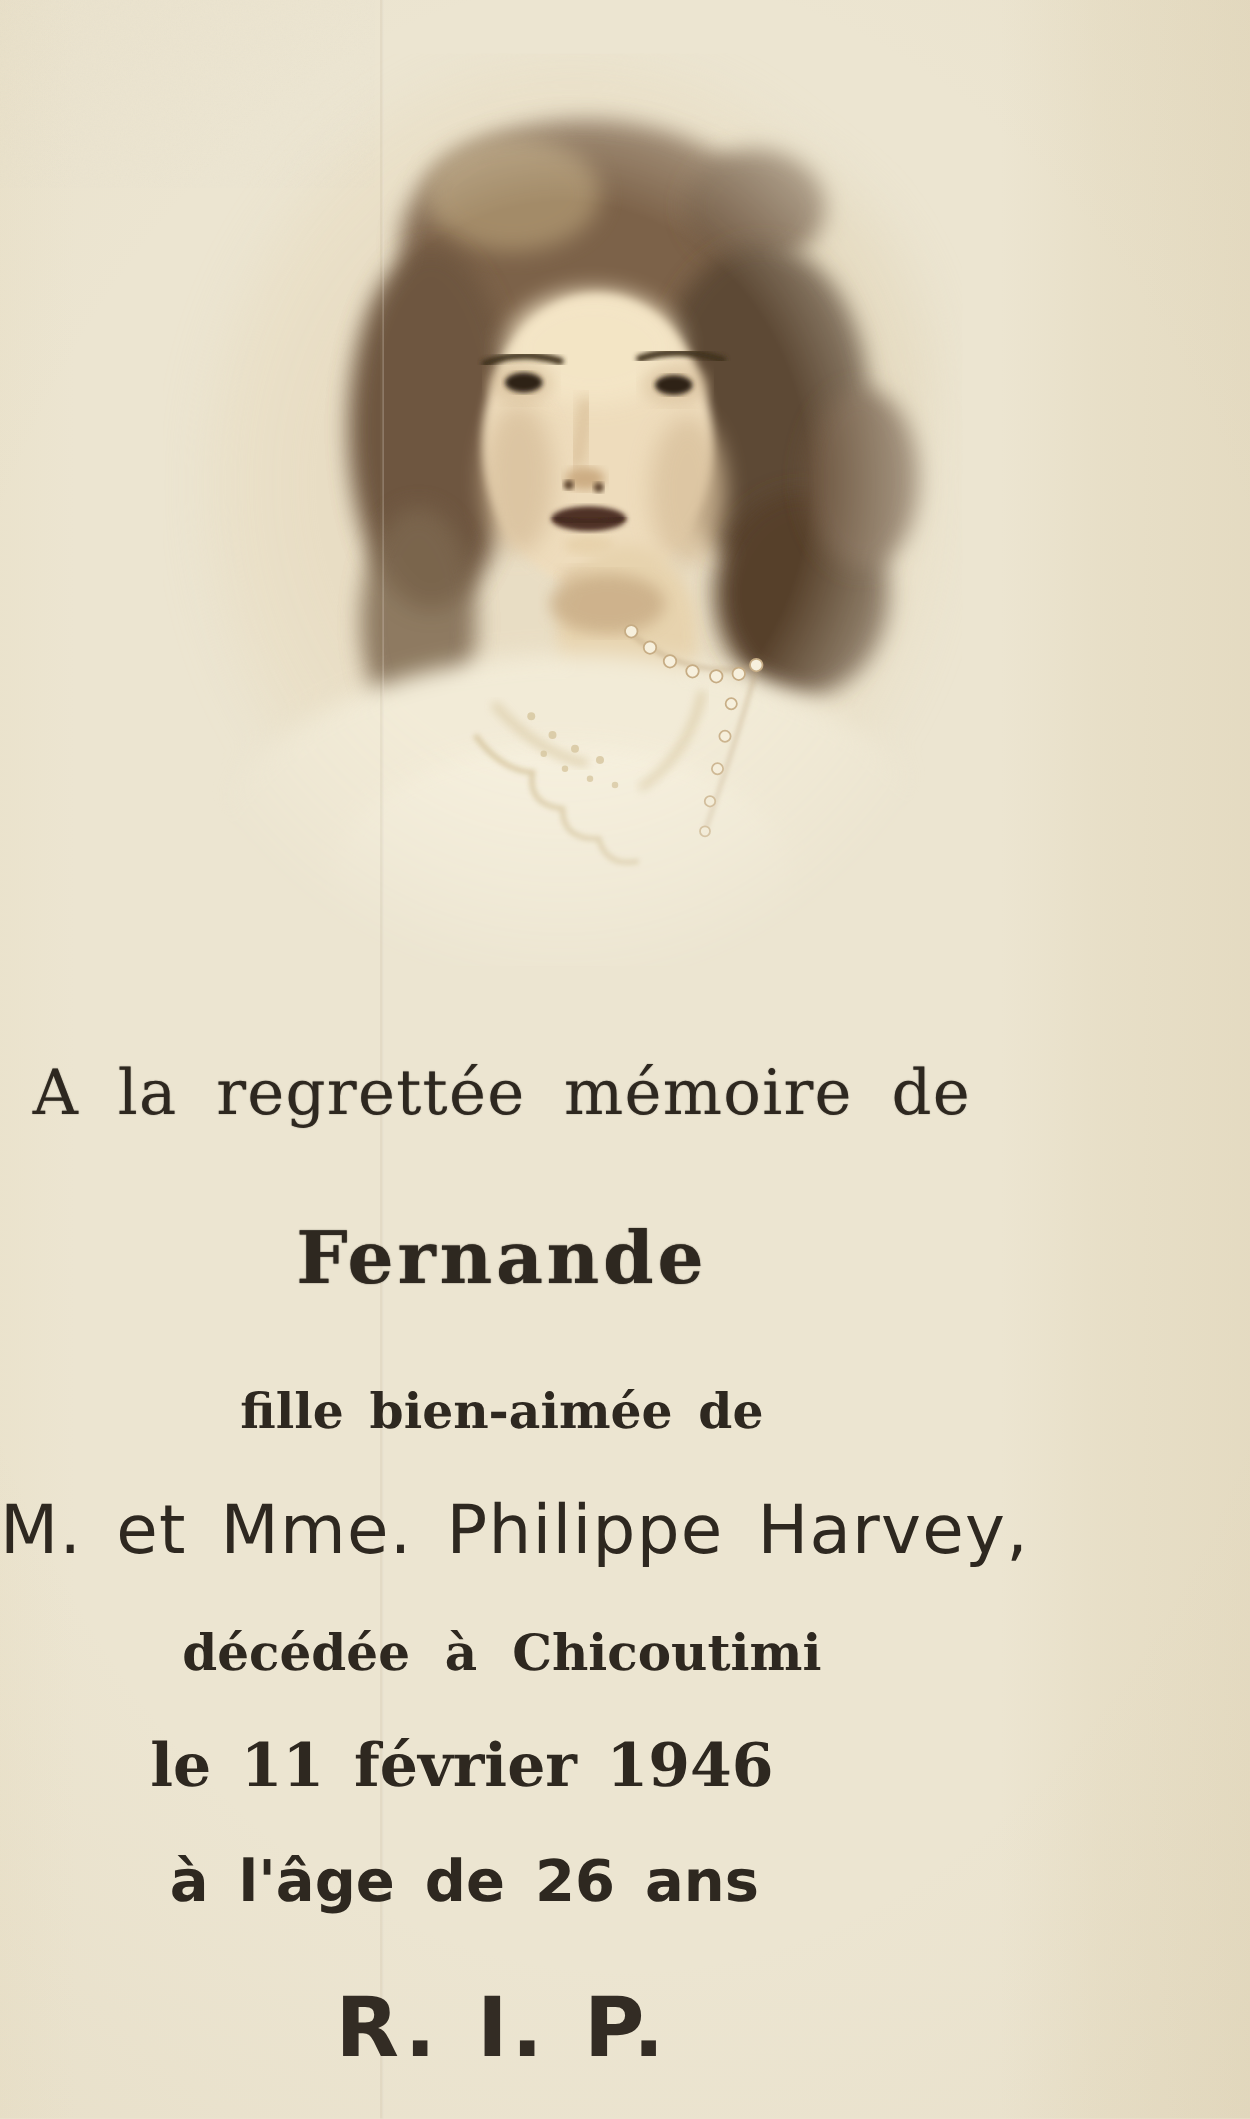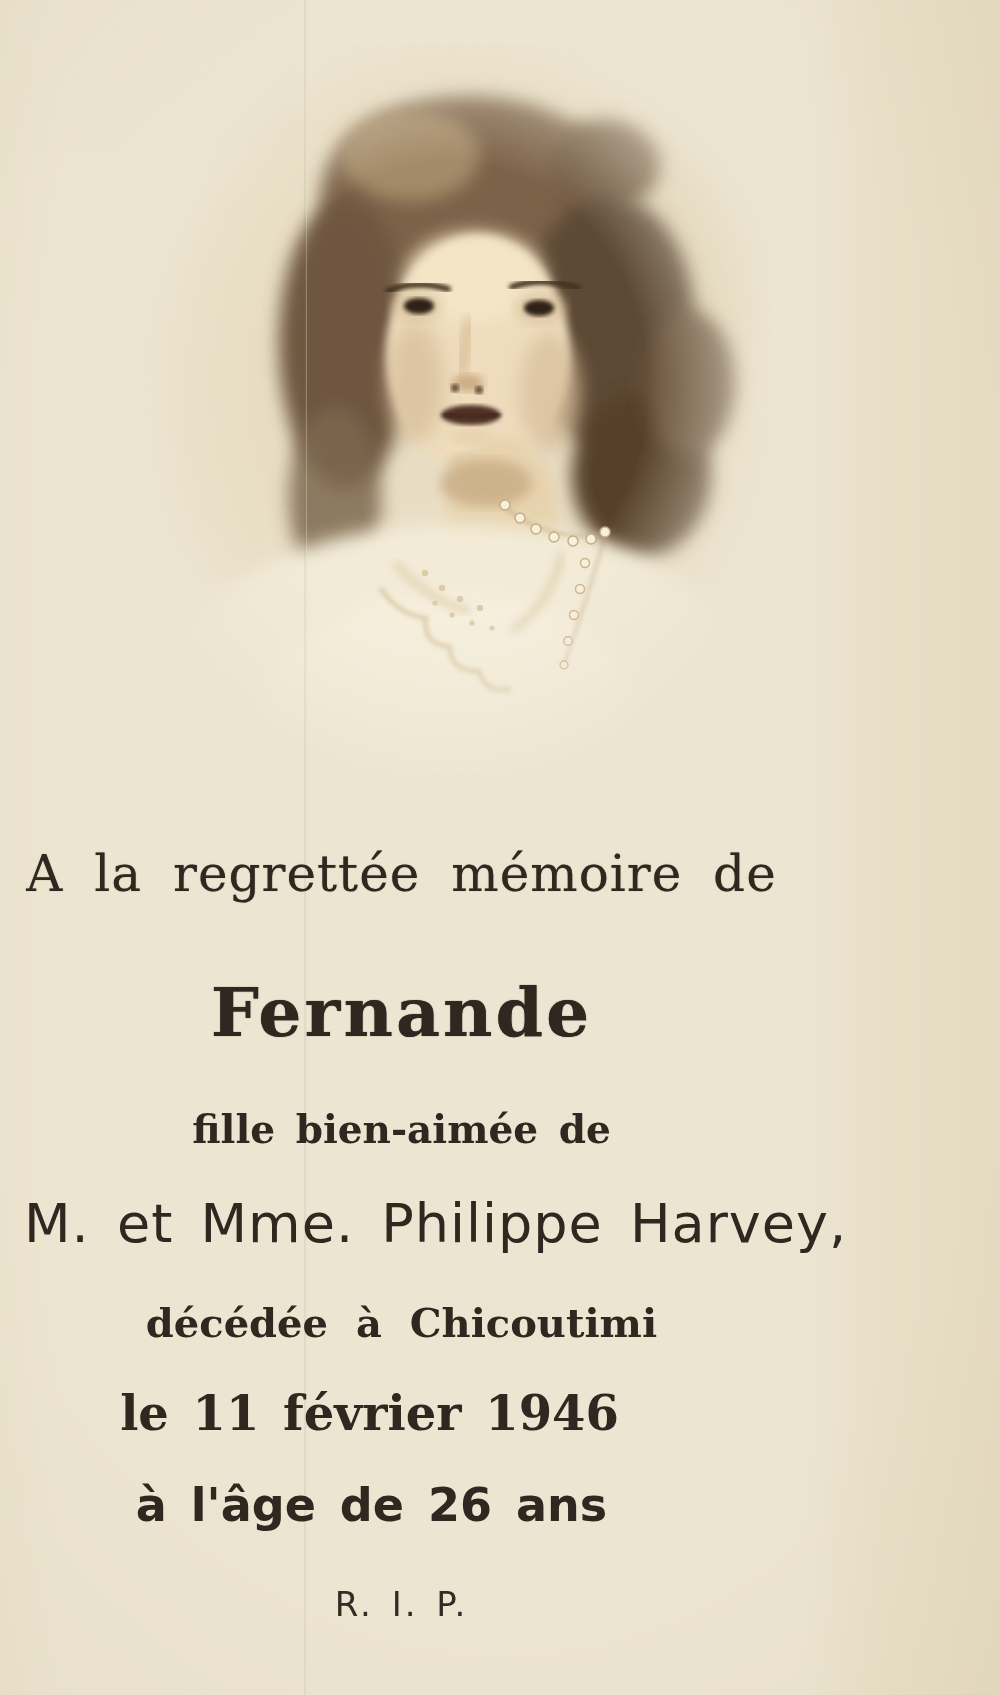--- a/index.html
+++ b/index.html
@@ -29,30 +29,30 @@
   .photo-wrap{
     position:absolute;left:130px;top:38px;width:640px;height:740px;z-index:2;
   }
   .photo-wrap svg{display:block;width:100%;height:100%;}
   .line{
     position:absolute;left:0;width:803px;text-align:center;z-index:10;
     color:#2e2820;white-space:nowrap;
   }
   #line-intro   {top:845px; font-size:50px;font-weight:500;word-spacing:14px;letter-spacing:1px;
                  text-shadow:0 0 1px rgba(46,40,32,.55);}
-  #line-name    {top:972px; font-size:68px;font-weight:700;letter-spacing:3px;
+  #line-name    {top:972px; font-size:58px;font-weight:700;letter-spacing:3px;
                  text-shadow:0 0 1px rgba(20,14,8,.8);}
   #line-relation{top:1106px;font-size:39px;font-weight:700;word-spacing:7px;}
   #line-parents {top:1192px;font-size:54px;font-weight:400;word-spacing:9px;letter-spacing:1px;
-                 font-family:"DejaVu Sans","Liberation Sans",sans-serif;padding-left:24px;}
+                 font-family:"DejaVu Sans","Liberation Sans",sans-serif;}
   #line-place   {top:1299px;font-size:40px;font-weight:700;word-spacing:14px;}
   #line-date    {top:1385px;font-size:48px;font-weight:700;word-spacing:7px;transform:translateX(-32px);}
   #line-age     {top:1478px;font-size:46px;font-weight:700;word-spacing:8px;transform:translateX(-30px);
                  font-family:"DejaVu Sans","Liberation Sans",sans-serif;}
-  #line-rip     {top:1584px;font-size:34px;font-weight:400;letter-spacing:3px;word-spacing:4px;
+  #line-rip     {top:1584px;font-size:66px;font-weight:700;letter-spacing:3px;word-spacing:4px;
                  font-family:"DejaVu Sans","Liberation Sans",sans-serif;color:#332c24;}
 </style>
 </head>
 <body>
 
 <div class="photo-wrap" role="img" aria-label="Sepia studio portrait of a young woman with 1940s wavy shoulder-length dark hair, dark lipstick, white lace-collar blouse and pearl necklace, vignetted into the cream card">
   <svg viewBox="0 0 640 730" xmlns="http://www.w3.org/2000/svg">
     <defs>
       <radialGradient id="fadeGrad" cx="0.5" cy="0.47" r="0.56">
         <stop offset="0" stop-color="#ffffff"></stop>

